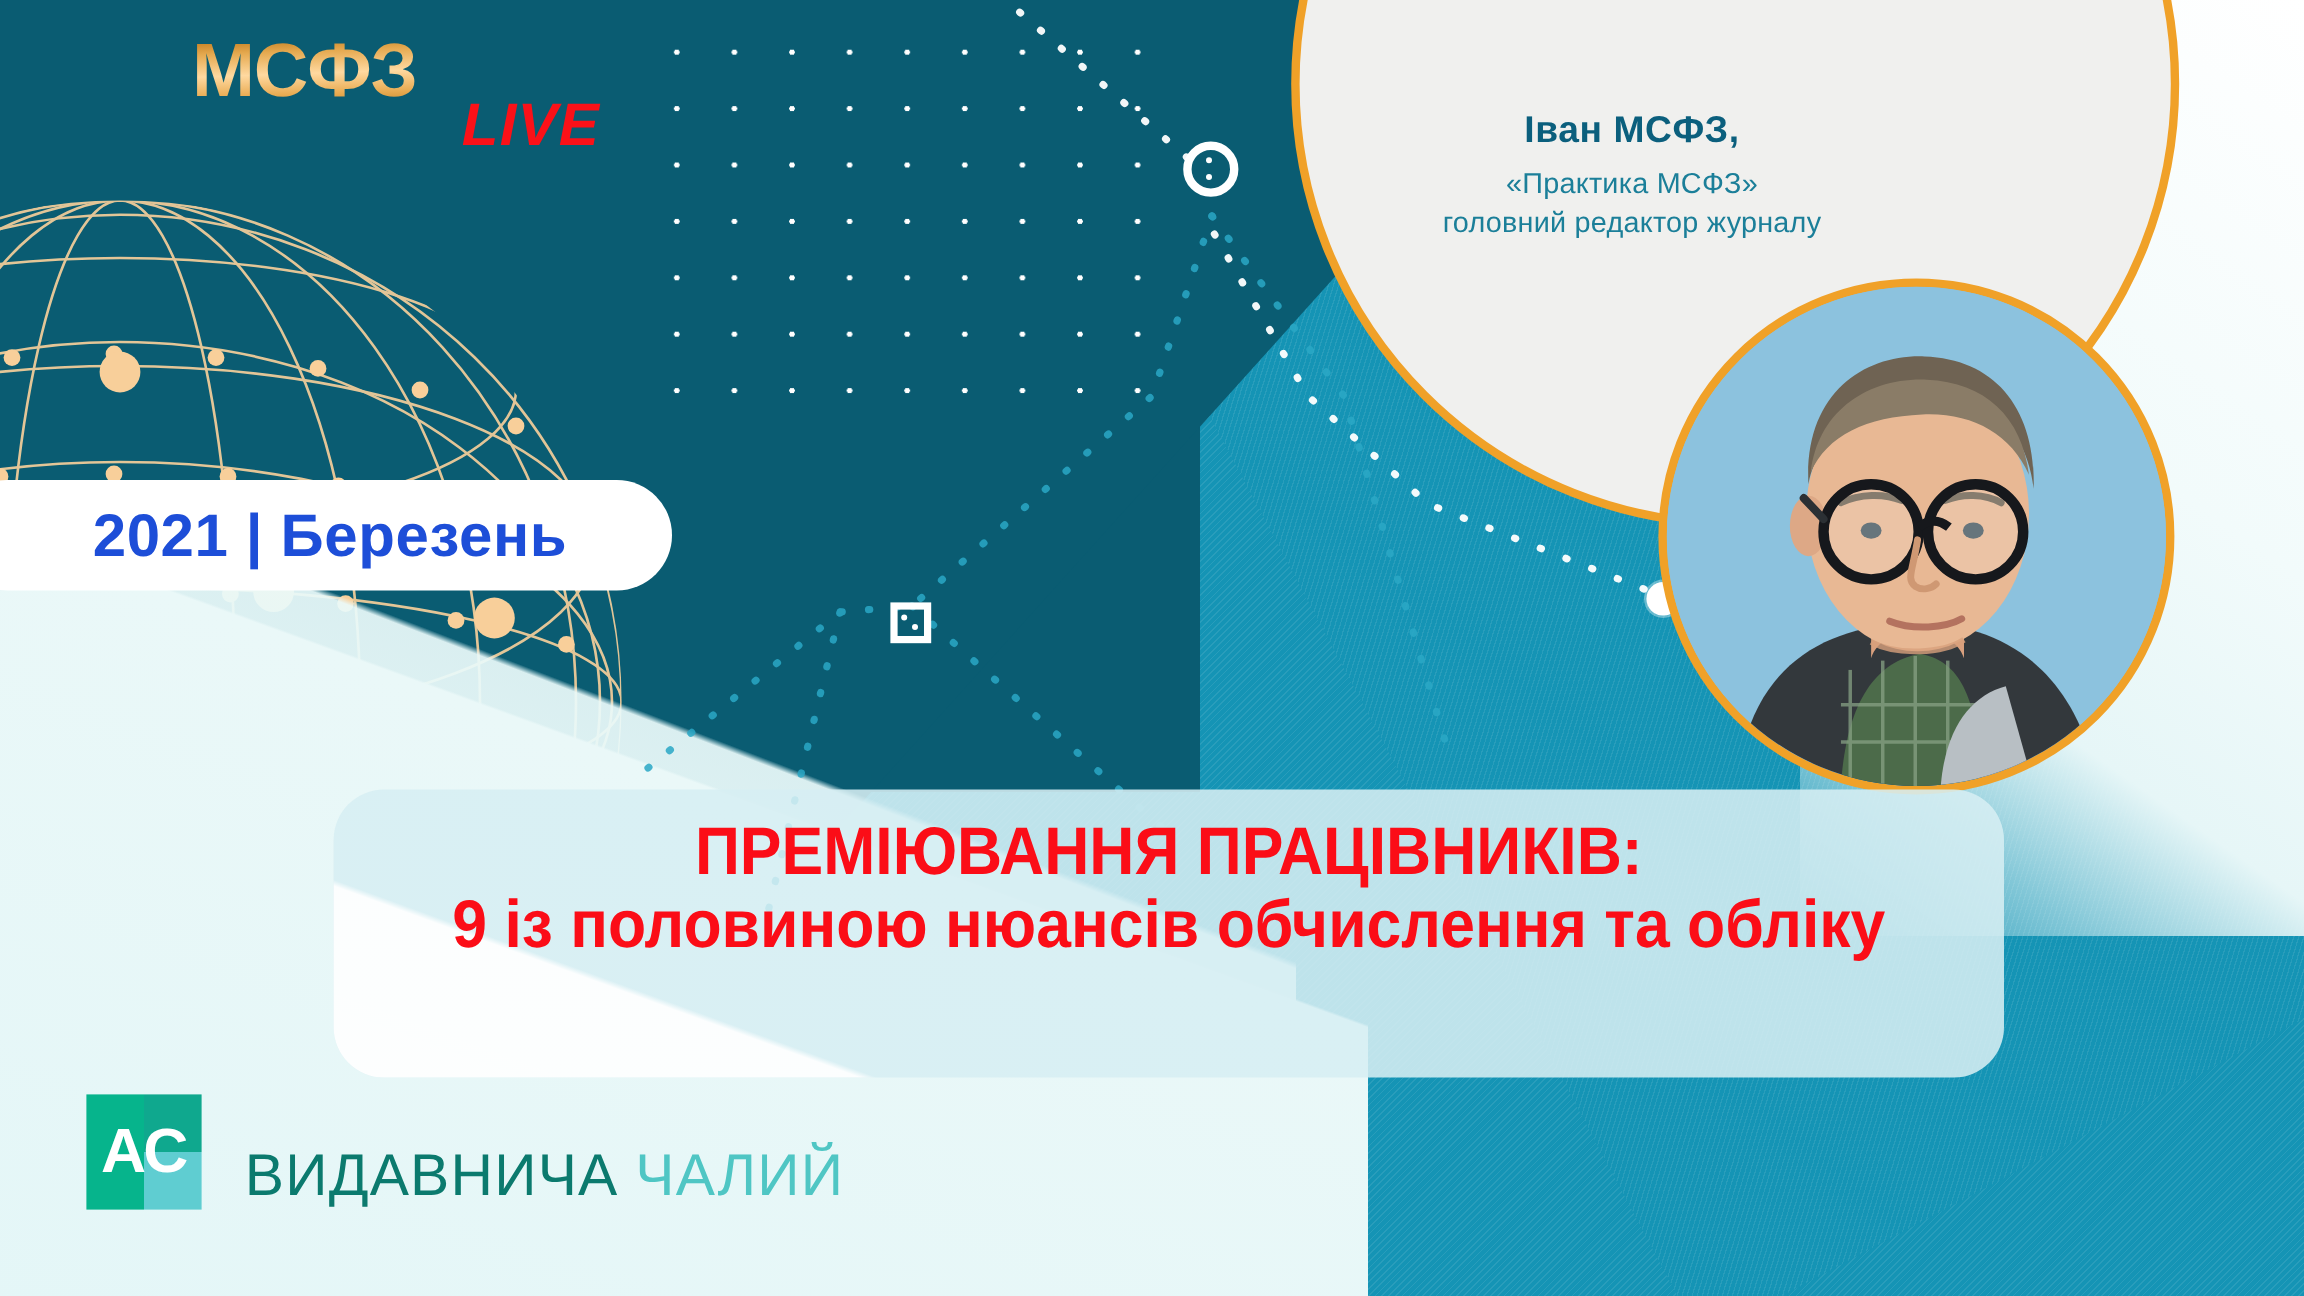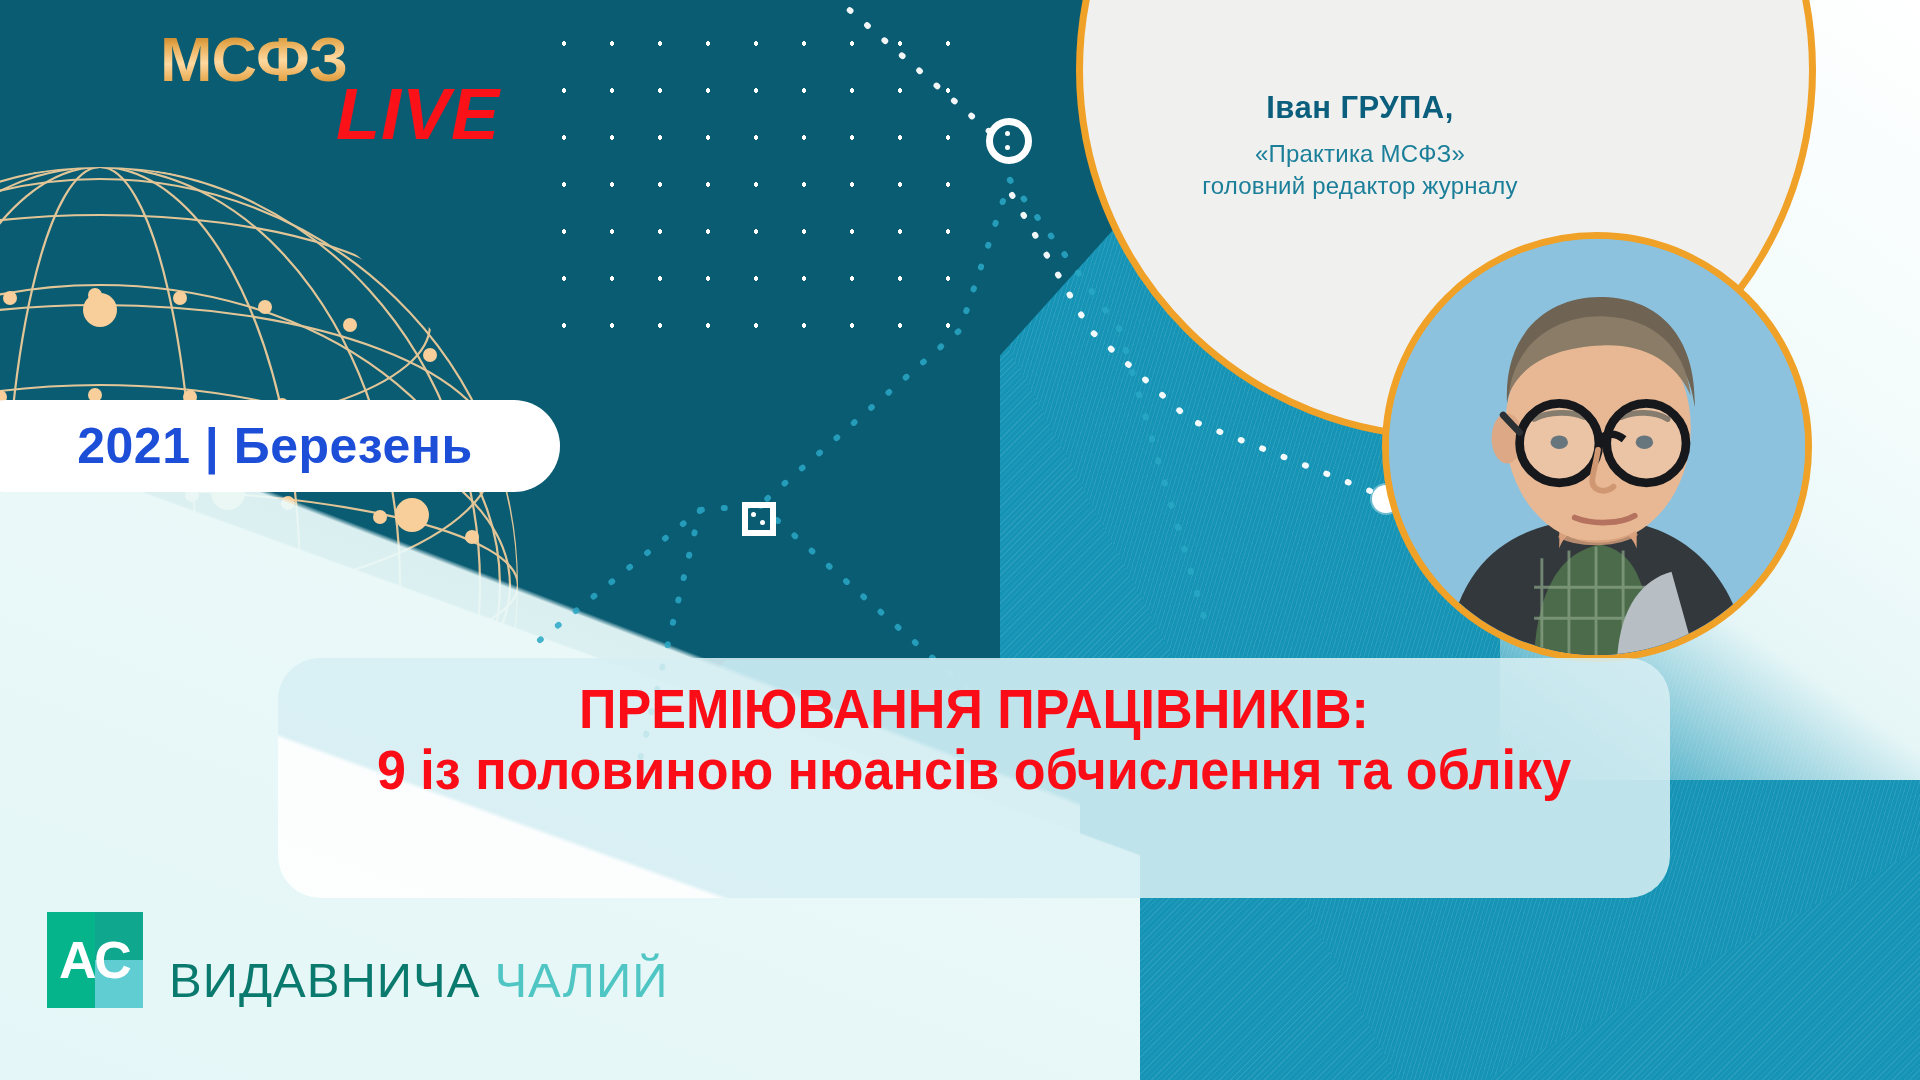--- a/index.html
+++ b/index.html
@@ -121,21 +121,21 @@
   
   .brand{position:absolute;left:160px;top:30px;width:340px;}
   .brand-main{
     font-size:63px;font-weight:bold;line-height:.95;letter-spacing:-1px;
     background:linear-gradient(178deg,#b86f10 0%, #e5a94f 22%, #ffd9a0 48%, #e8ab52 72%, #b8710f 100%);
     -webkit-background-clip:text;background-clip:text;color:transparent;
     -webkit-text-fill-color:transparent;
     text-align:left;
   }
   .brand-live{
-    font-size:72px;font-weight:bold;font-style:italic;color:#fb1118;
+    font-size:50px;font-weight:bold;font-style:italic;color:#fb1118;
     text-align:right;line-height:.9;margin-top:-8px;letter-spacing:1px;
   }
 
   
   .title-panel{
     position:absolute;left:278px;top:658px;width:1392px;height:240px;
     border-radius:42px;
     background:rgba(214,238,243,0.88);
     overflow:hidden;
   }
@@ -150,21 +150,21 @@
   .title-line1{
     font-size:56px;line-height:1.05;letter-spacing:0px;
     transform:scaleX(.93);
   }
   .title-line2{
     font-size:56px;line-height:1.12;letter-spacing:0px;
     transform:scaleX(.93);
   }
 
   
-  .ac-logo{position:absolute;left:47px;top:912px;display:flex;align-items:flex-start;gap:26px;}
+  .ac-logo{position:absolute;left:72px;top:912px;display:flex;align-items:flex-start;gap:36px;}
   .ac-mark{position:relative;width:96px;height:96px;}
   .ac-mark .q{position:absolute;width:50%;height:50%;}
   .ac-mark .q1{left:0;top:0;background:#06b48c;}
   .ac-mark .q2{right:0;top:0;background:#0fa88e;}
   .ac-mark .q3{left:0;bottom:0;background:#06b48c;}
   .ac-mark .q4{right:0;bottom:0;background:#5fcdd1;}
   .ac-mark .letters{
     position:absolute;inset:0;display:flex;align-items:center;justify-content:center;
     color:#ffffff;font-size:52px;font-weight:bold;letter-spacing:-1px;
   }
@@ -317,21 +317,21 @@
 
   <div class="node-square" style="left:742px;top:502px;">
     <i style="left:3px;top:4px;"></i>
       <i style="left:12px;top:12px;"></i>
   </div>
 
   <div class="node-dot" style="left:1372px;top:485px;"></div>
 
   <div class="speaker-circle"></div>
   <div class="speaker-text">
-    <div class="speaker-name">Іван ГРУПА,</div>
+    <div class="speaker-name">Іван МСФЗ,</div>
     <div class="speaker-role">«Практика МСФЗ»</div>
     <div class="speaker-role">головний редактор журналу</div>
   </div>
 
   <div class="portrait-wrap">
     <svg viewBox="0 0 430 430" xmlns="http://www.w3.org/2000/svg">
       <rect width="430" height="430" fill="#8cc2de"></rect>
 
       <path d="M60 430 C70 330 130 296 200 290 C276 285 350 318 372 430 Z" fill="#33383c"></path>
 

